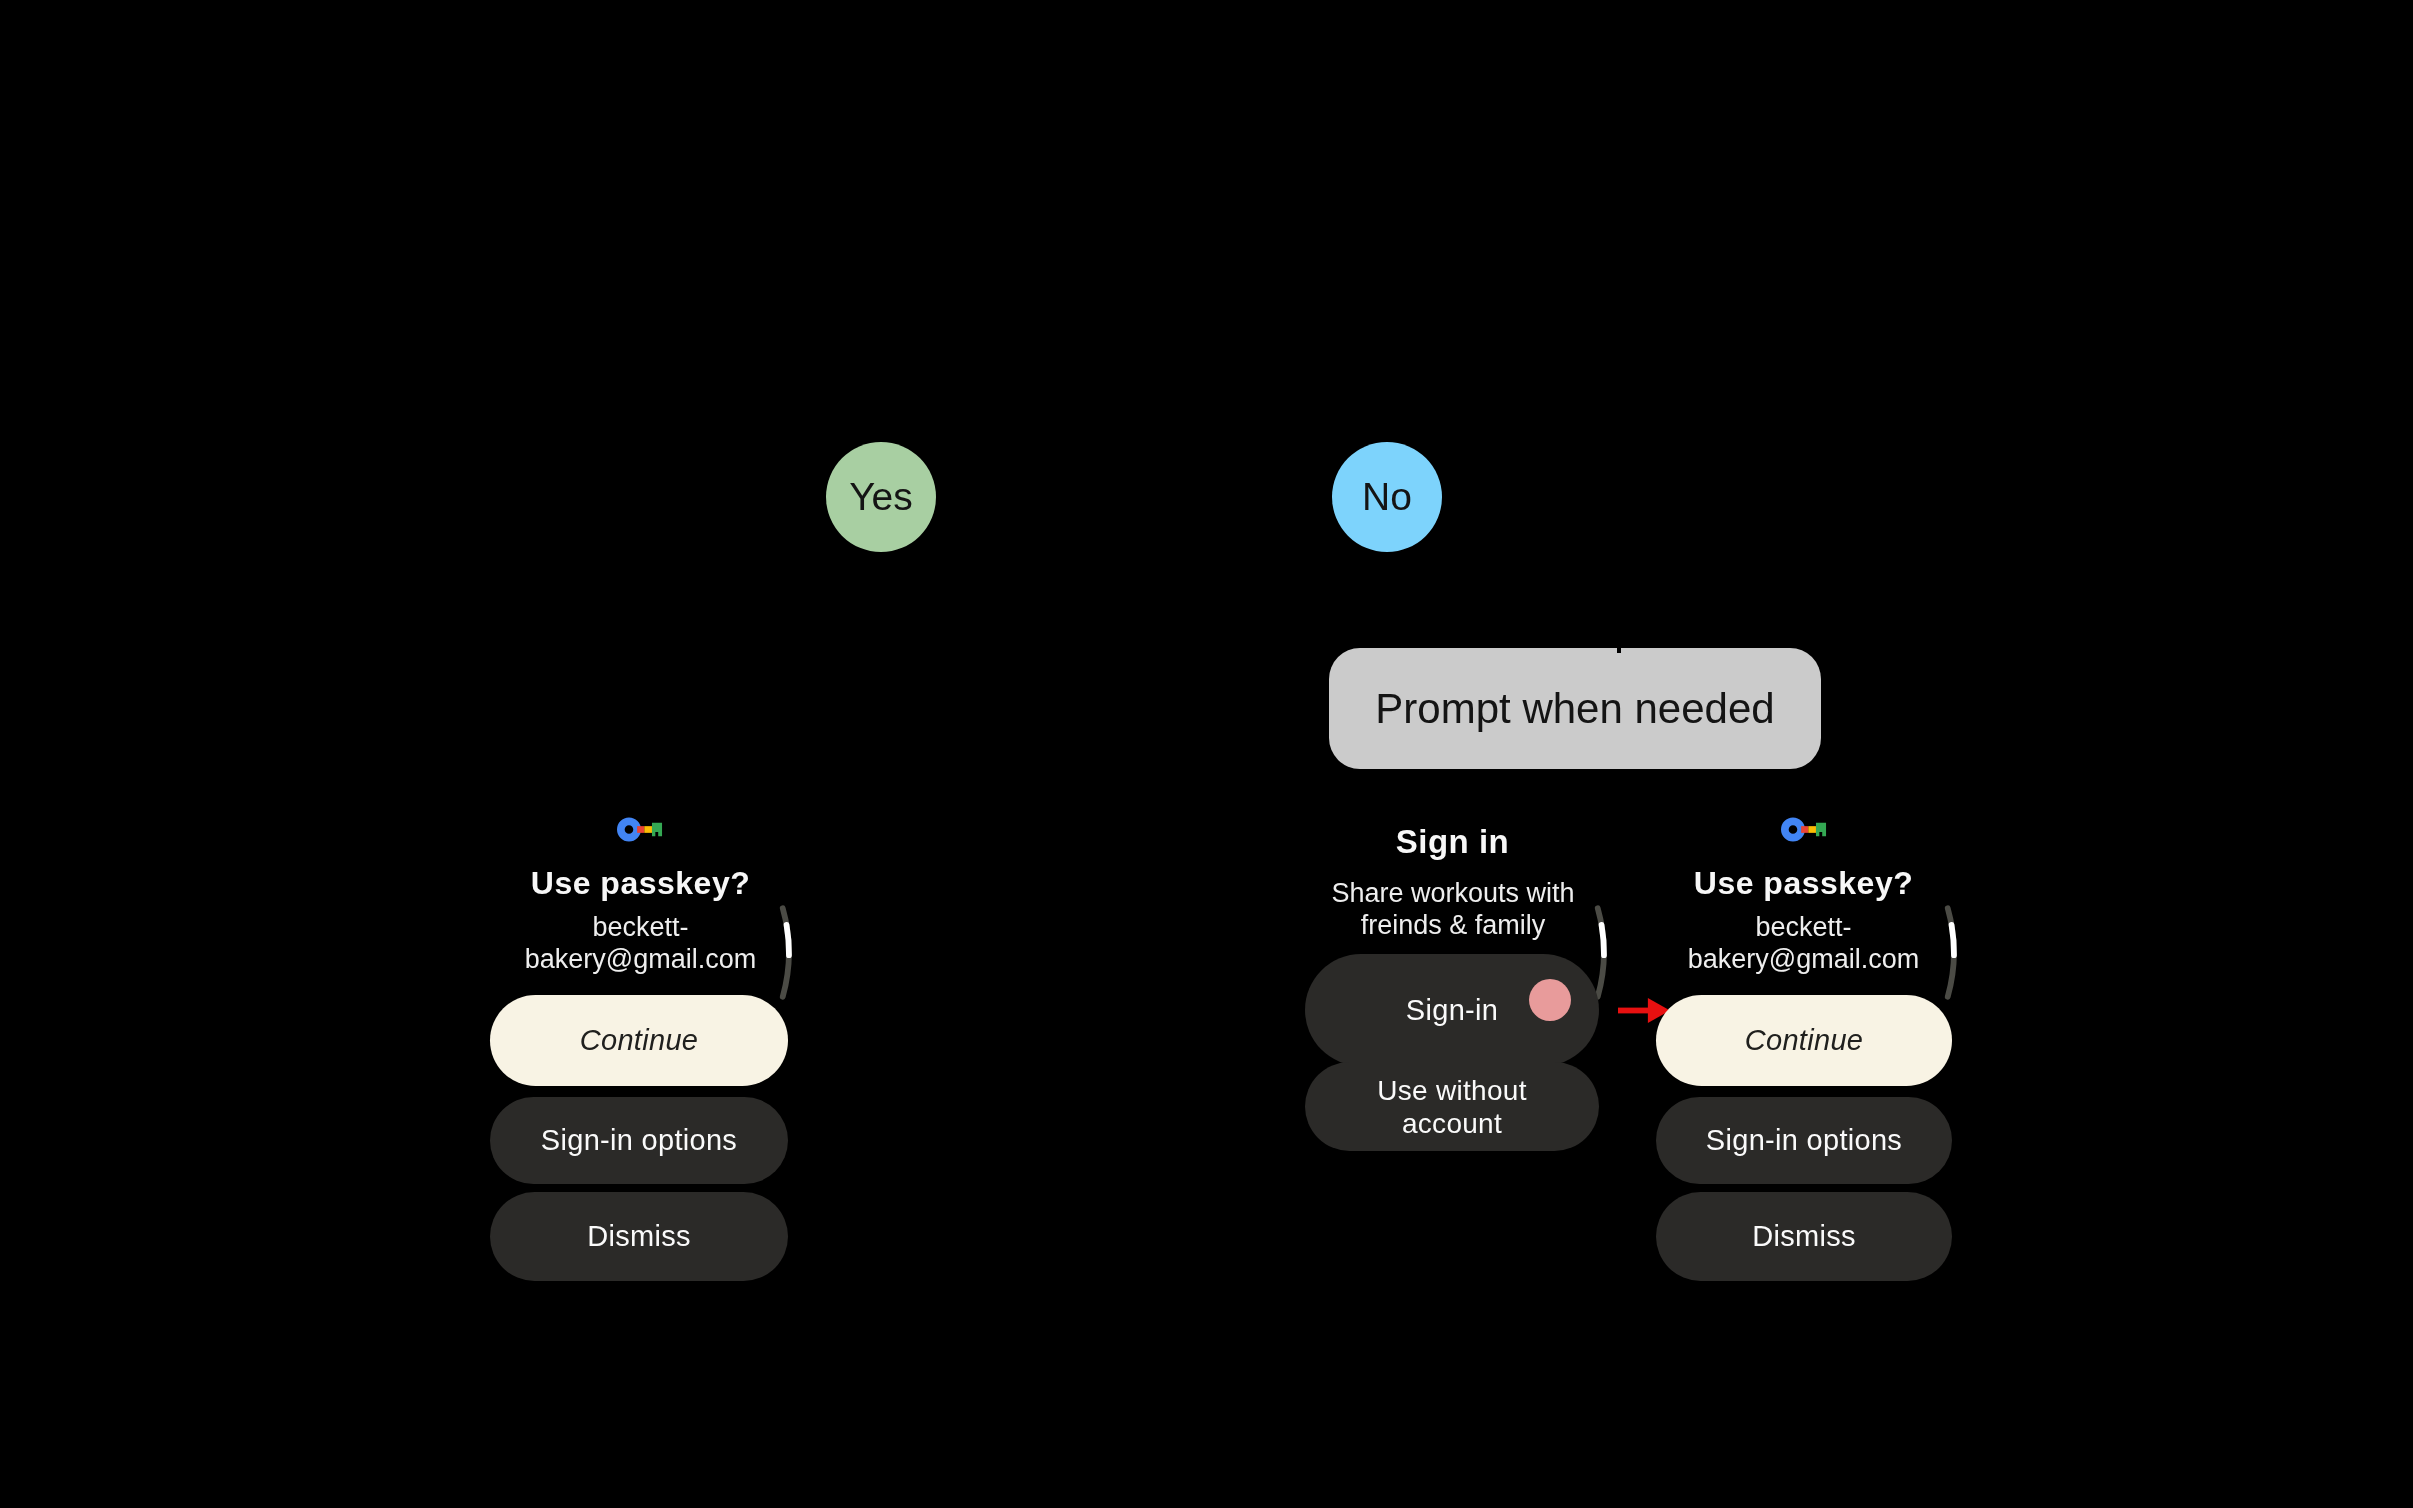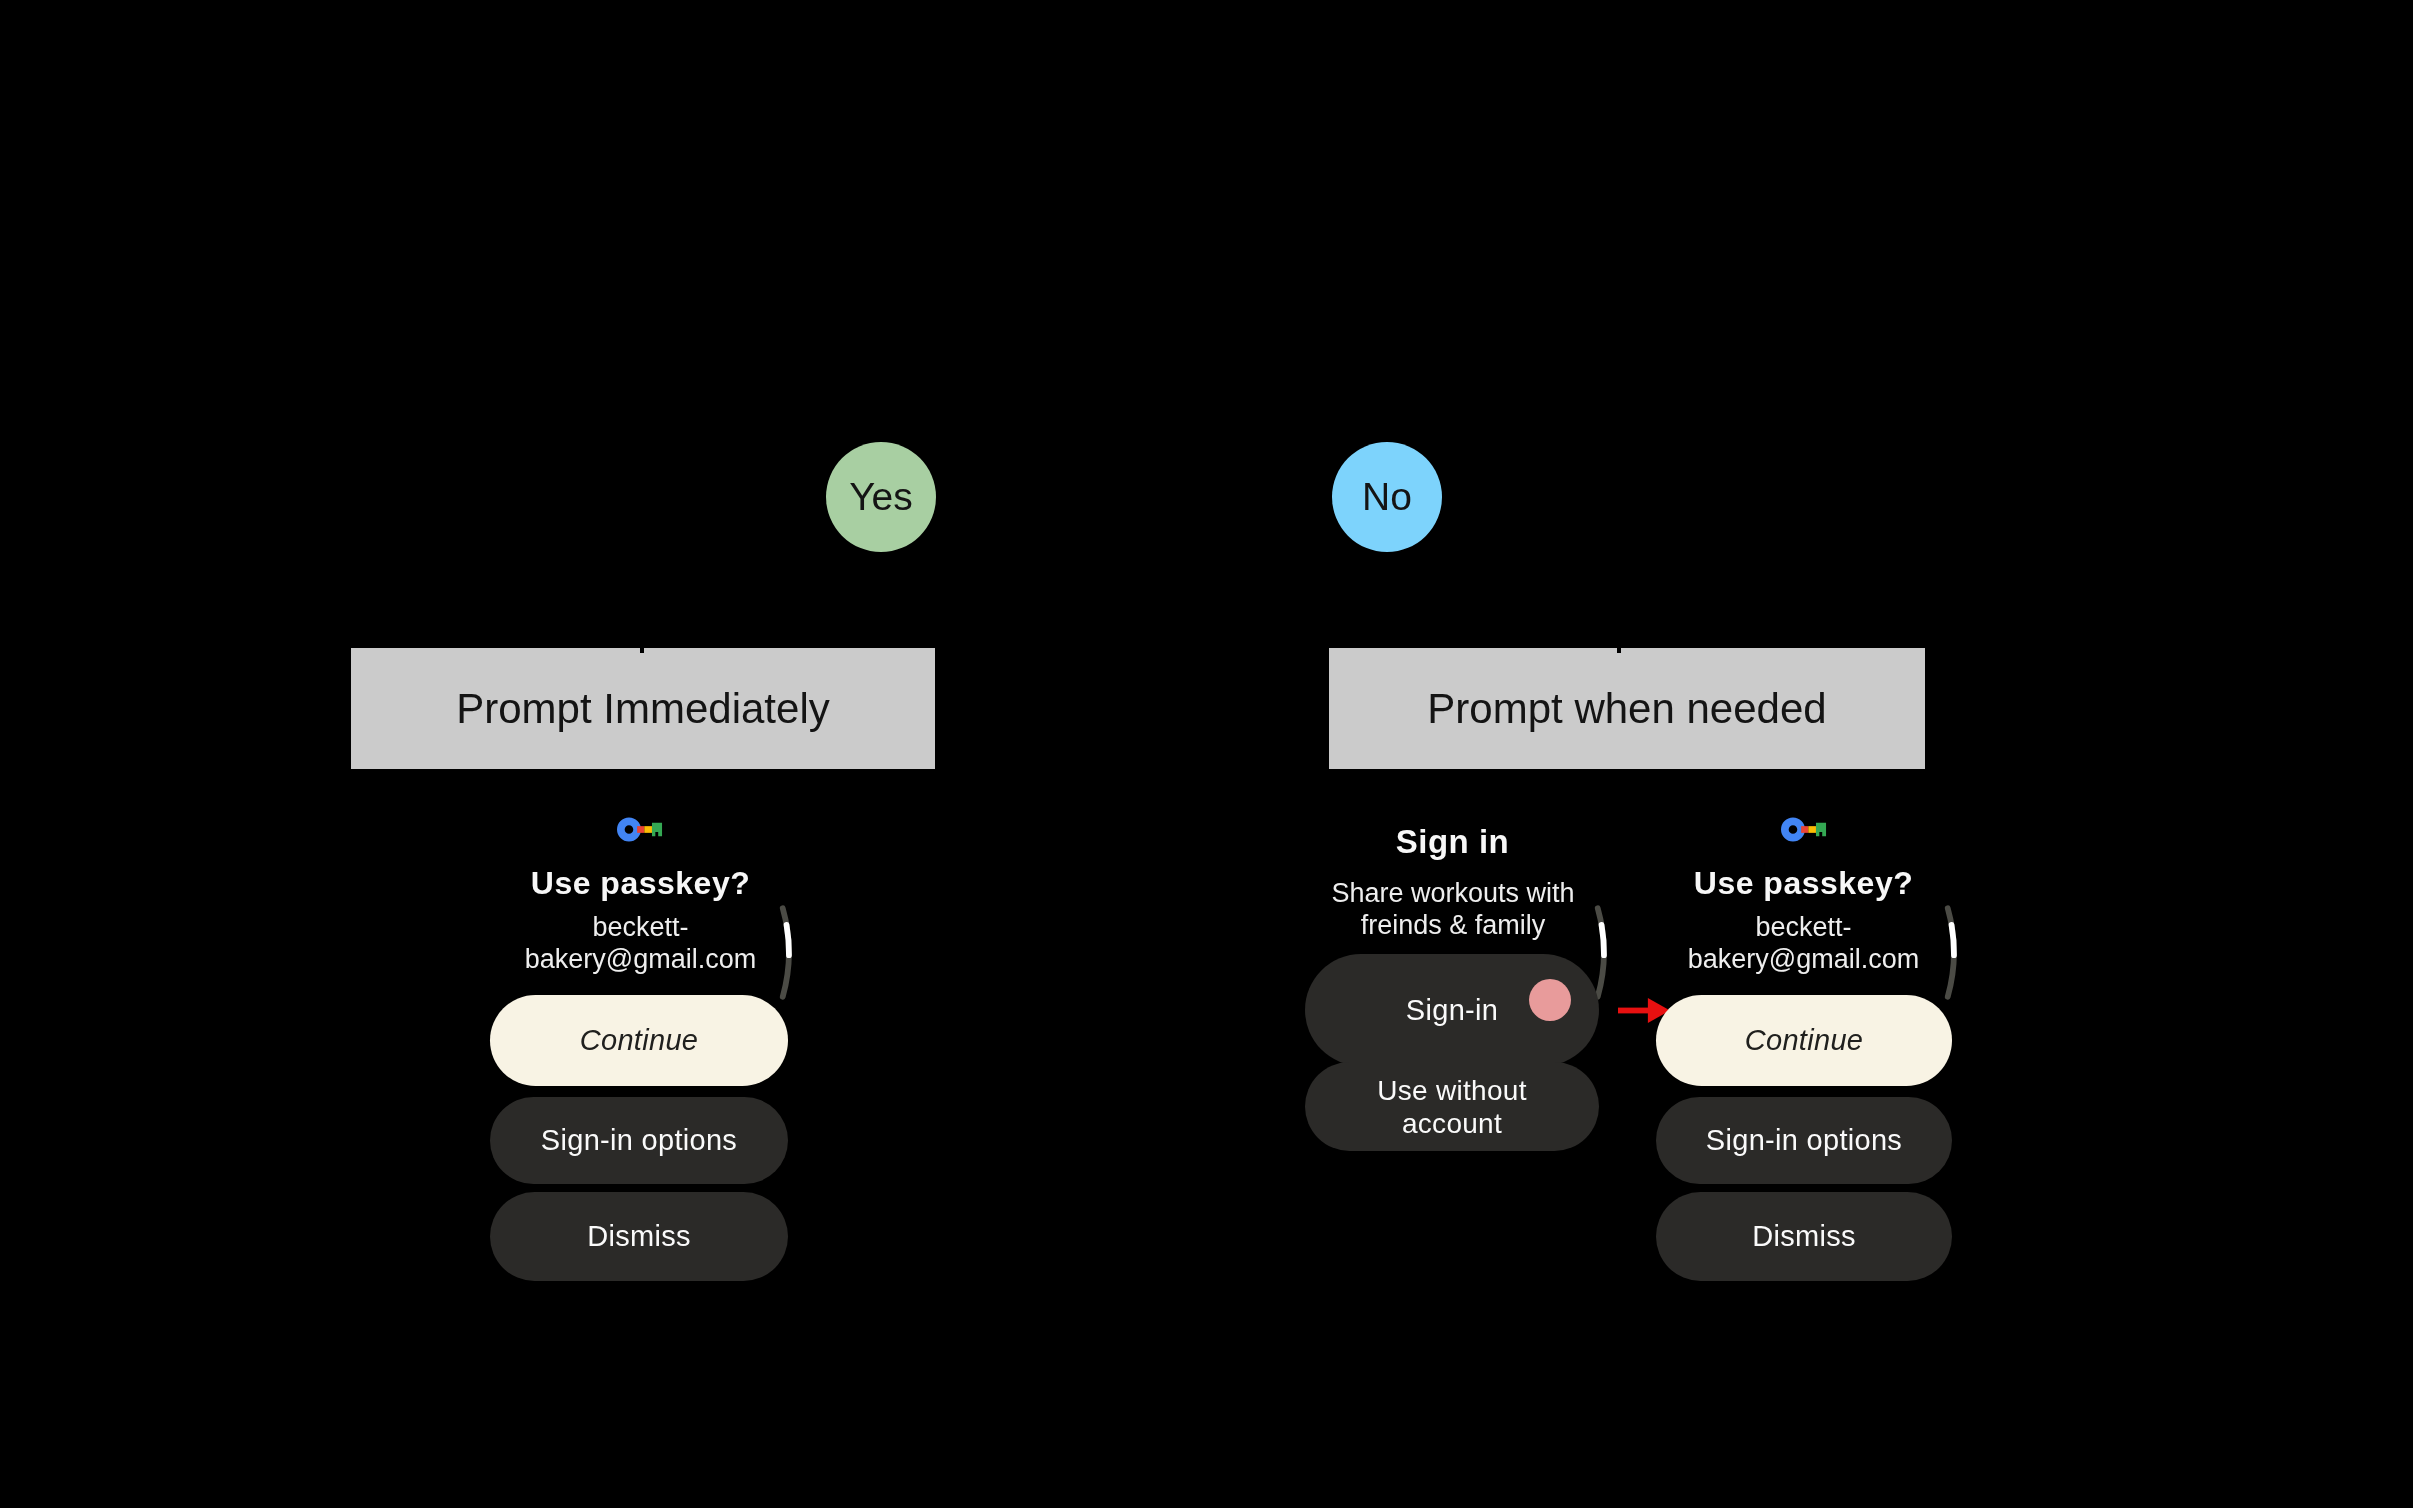--- a/index.html
+++ b/index.html
@@ -3,21 +3,21 @@
 <meta charset="utf-8">
 <style>
   html,body{margin:0;padding:0;background:#000;}
   body{width:2414px;height:1508px;font-family:"Liberation Sans",sans-serif;}
   #canvas{position:relative;width:2414px;height:1508px;background:#000;overflow:hidden;}
 
   .gray-box{position:absolute;background:#cbcbcb;color:#141414;display:flex;
     align-items:center;justify-content:center;text-align:center;}
   #title-box{left:684px;top:220px;width:956px;height:124px;font-size:45px;}
   #box-prompt-immediately{left:351px;top:648px;width:584px;height:121px;font-size:42px;}
-  #box-prompt-when-needed{left:1329px;top:648px;width:596px;height:121px;font-size:42px;}
+  #box-prompt-when-needed{left:1329px;top:648px;width:492px;height:121px;font-size:42px;border-radius:31px;}
 
   .circle{position:absolute;width:110px;height:110px;border-radius:50%;color:#141414;
     display:flex;align-items:center;justify-content:center;font-size:39px;}
   #yes-node{left:826px;top:442px;background:#a8cfa2;}
   #no-node{left:1332px;top:442px;background:#7dd3fc;}
 
   .tick{position:absolute;width:3.9px;height:13.5px;background:#000;}
 
   .watch-title{position:absolute;color:#f7f7f7;font-weight:700;text-align:center;
     letter-spacing:0.5px;}
@@ -42,23 +42,20 @@
 <div id="canvas">
 
 
   <div class="circle" id="yes-node">
     <span>Yes</span>
   </div>
   <div class="circle" id="no-node">
     <span>No</span>
   </div>
 
-  <div class="gray-box" id="box-prompt-immediately">
-    <span>Prompt Immediately</span>
-  </div>
   <div class="gray-box" id="box-prompt-when-needed">
     <span>Prompt when needed</span>
   </div>
 
   <div class="tick" style="left:1160px;top:332px;"></div>
   <div class="tick" style="left:640px;top:639px;"></div>
   <div class="tick" style="left:1617px;top:639px;"></div>
 
   <svg class="icon-key" style="left:617px;top:816px;" viewBox="0 0 48 28">
     <circle cx="12.5" cy="14" r="8.5" fill="none" stroke="#4285f4" stroke-width="8"></circle>

